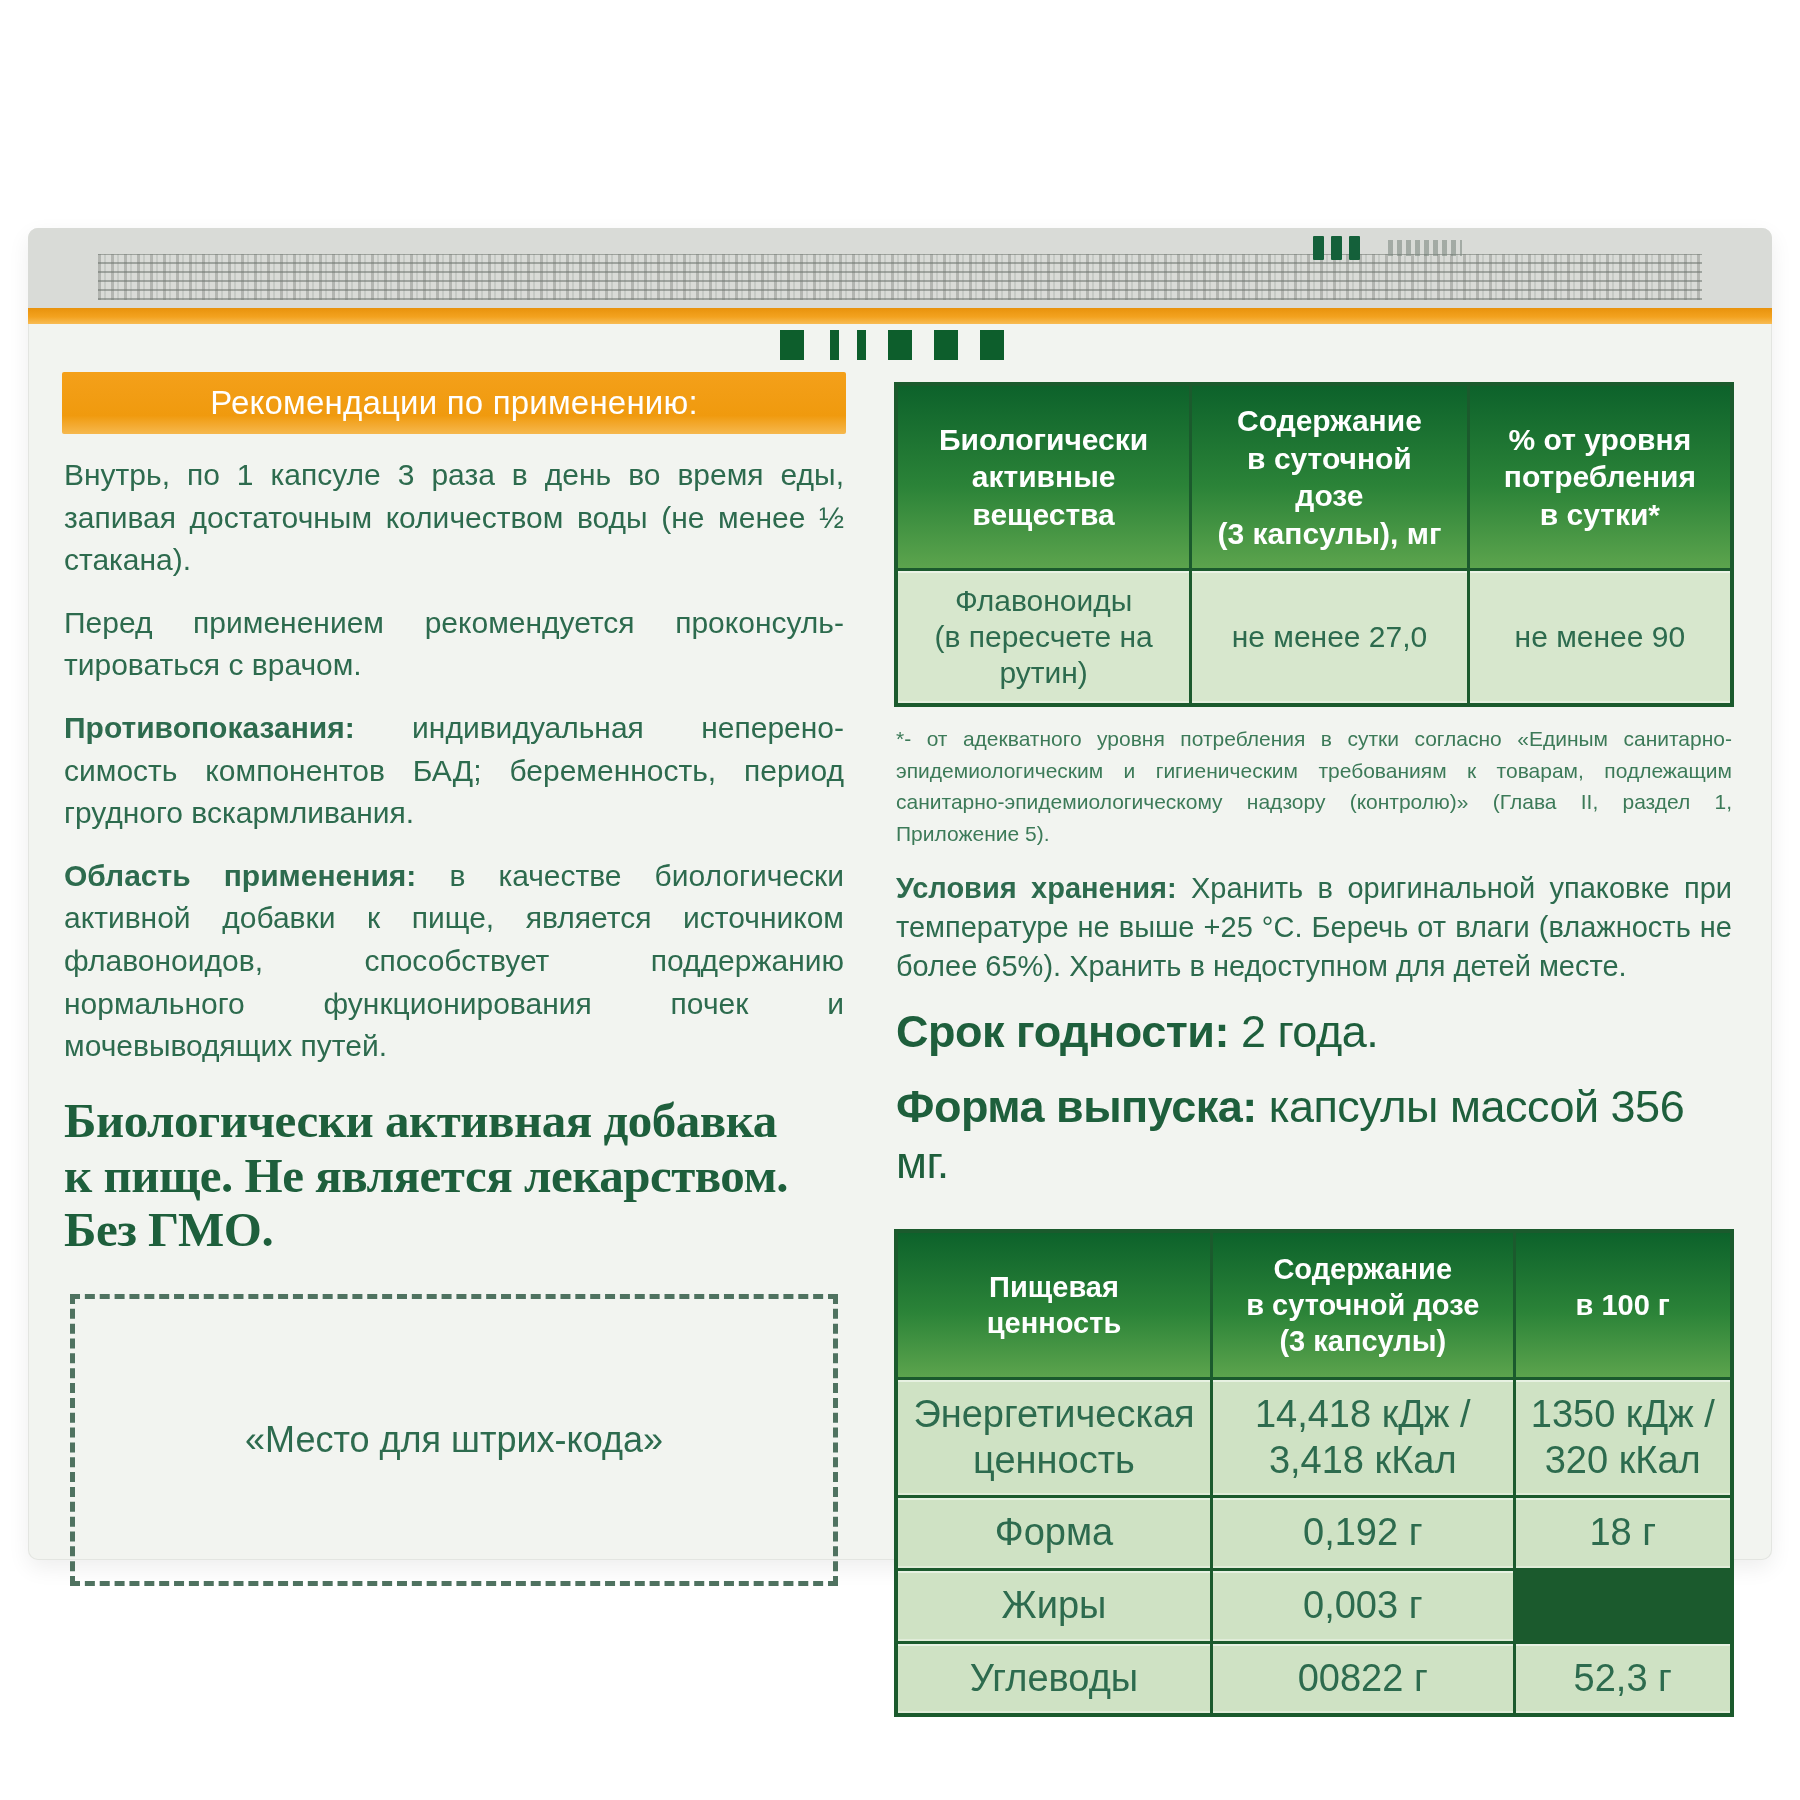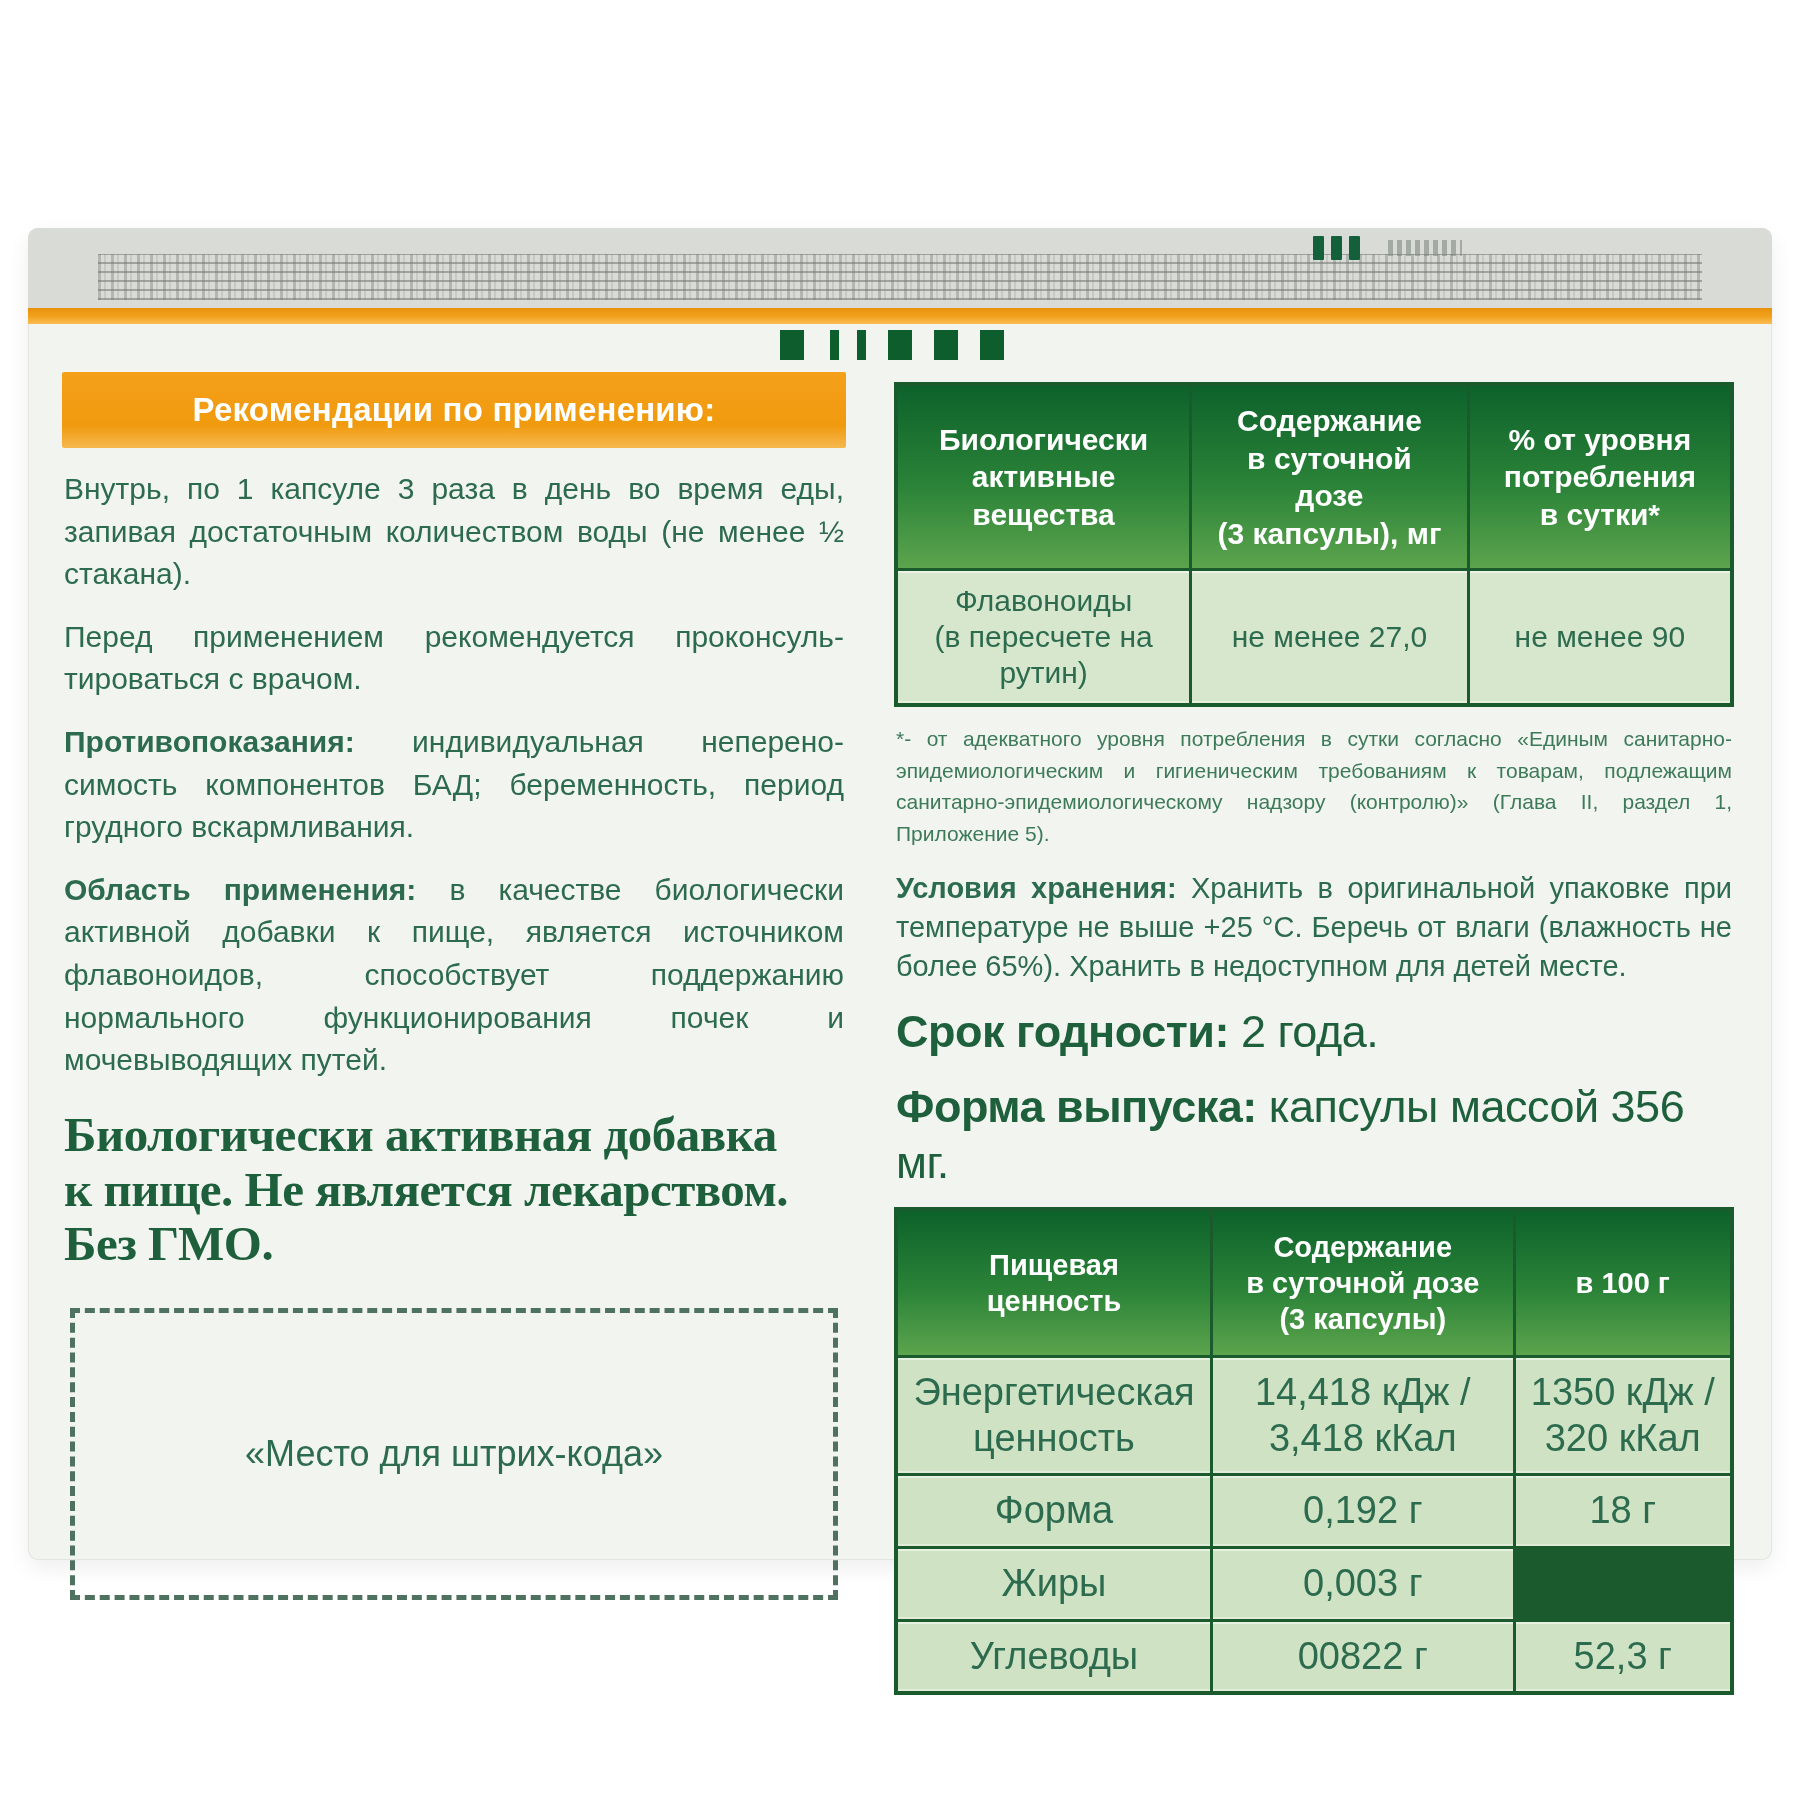--- a/index.html
+++ b/index.html
@@ -47,24 +47,24 @@
   .regmarks{
     position:absolute;left:752px;top:102px;height:30px;
     display:flex;align-items:stretch;
   }
   .regmarks .sq{width:24px;background:#0d5e2c;}
   .regmarks .bar{width:9px;background:#0d5e2c;}
   .regmarks .g22{width:22px;} .regmarks .g18{width:18px;} .regmarks .g26{width:26px;}
   
   .col-left{position:absolute;left:34px;top:144px;width:784px;}
   .reco-band{
-    height:76px;border-radius:2px;
+    height:62px;border-radius:2px;
     background:linear-gradient(180deg,#f4a01a 0%,#f09a0e 70%,#f6b84e 100%);
     display:flex;align-items:center;justify-content:center;
-    color:#ffffff;font-weight:bold;font-size:33px;letter-spacing:.2px;
+    color:#ffffff;font-weight:normal;font-size:33px;letter-spacing:.2px;
   }
   .para{
     margin:20px 2px 0 2px;
     color:#2d6b4e;font-size:30px;line-height:1.42;
     text-align:justify;white-space:pre-line;
   }
   .para .lead{font-weight:bold;}
   .statement{
     margin:26px 2px 0 2px;
     color:#1e5f3c;font-weight:bold;font-size:49px;line-height:1.12;
@@ -109,21 +109,21 @@
   .storage{
     margin:20px 2px 0 2px;
     color:#2d6b4e;font-size:29px;line-height:1.35;text-align:justify;
   }
   .storage .lead{font-weight:bold;}
   .bigline{
     margin:18px 2px 0 2px;
     color:#1e5f3c;font-size:45px;line-height:1.25;letter-spacing:-.5px;
   }
   .bigline .lbl{font-weight:bold;}
-  .t2{margin-top:16px;}
+  .t2{margin-top:38px;}
 </style>
 </head>
 <body>
 
 <div class="stage">
   <div class="box">
 
     <div class="flap">
       <div class="flap-noise"></div>
       <div class="flap-logos">

